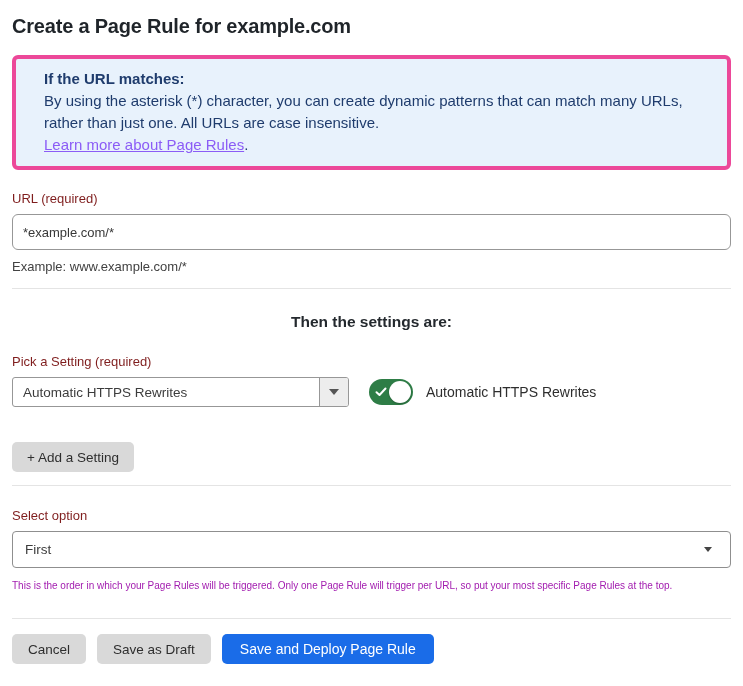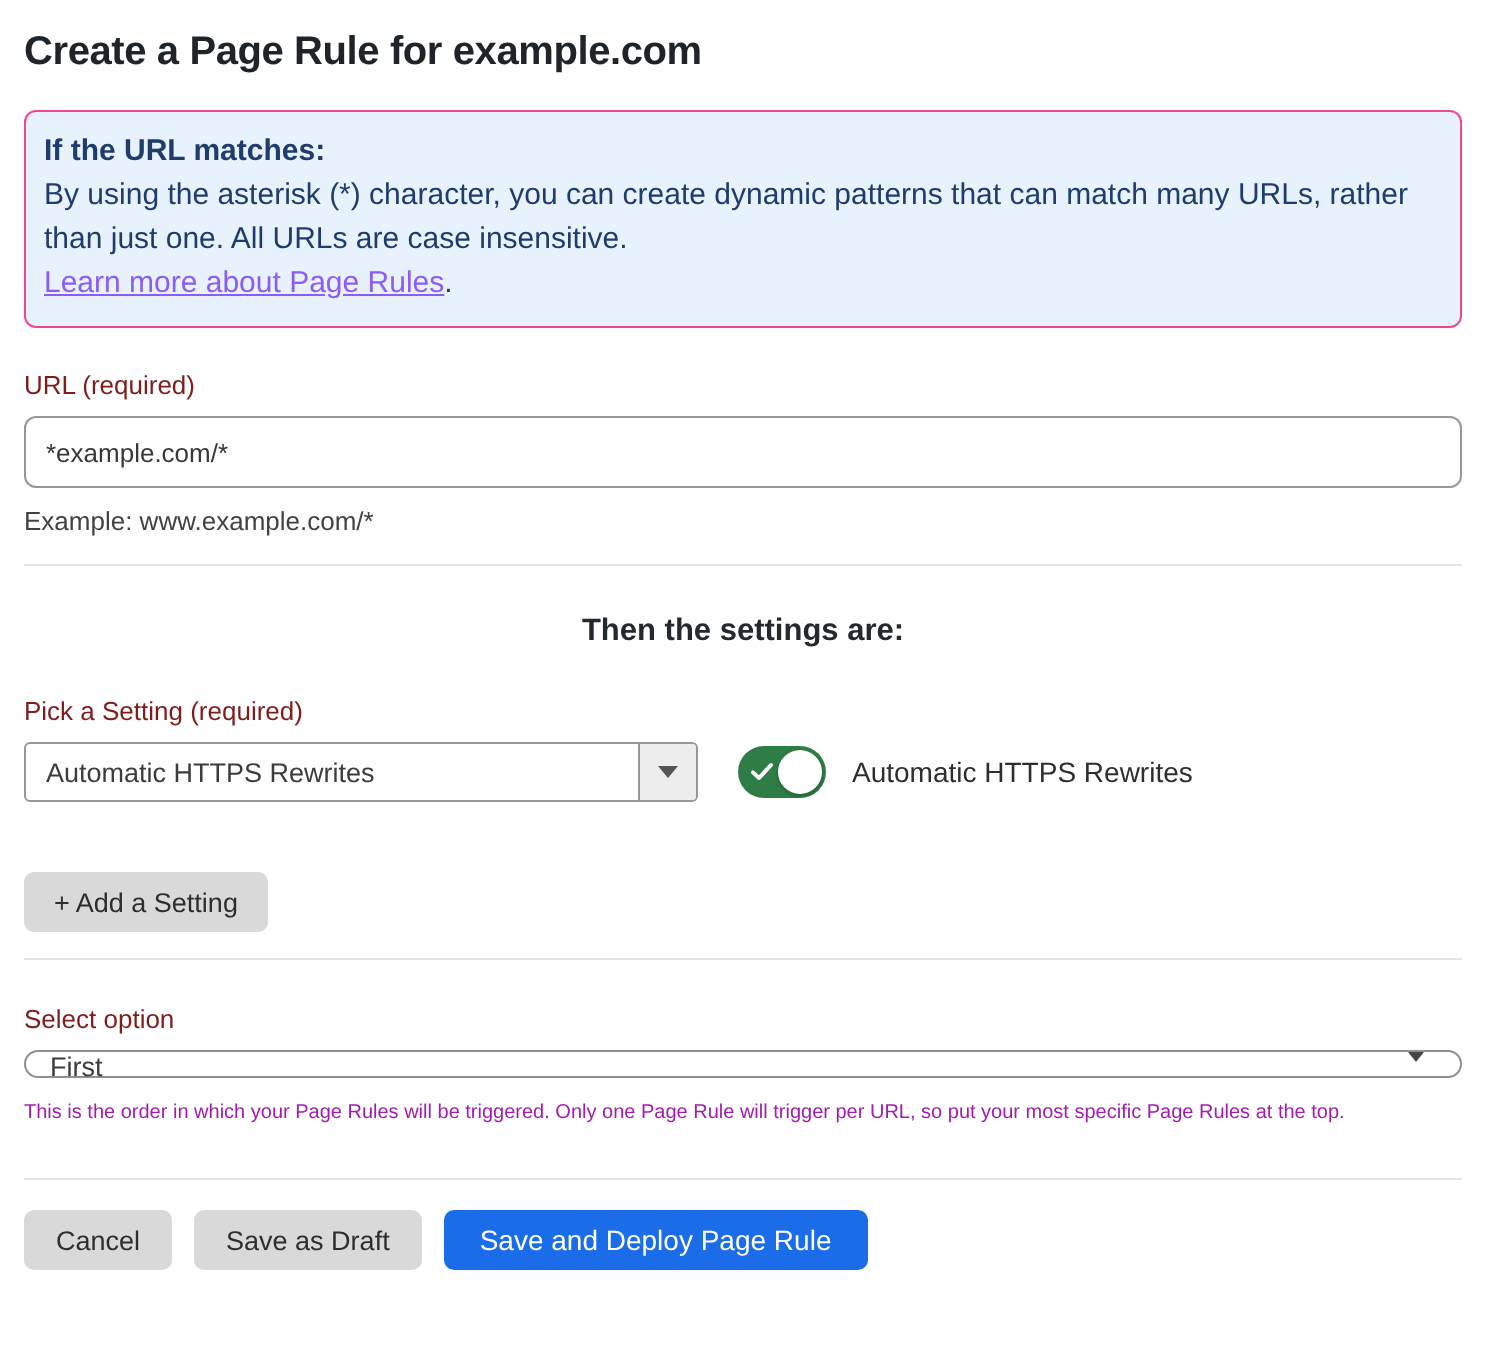--- a/index.html
+++ b/index.html
@@ -17,23 +17,23 @@
     font-size: 20px;
     line-height: 24px;
     font-weight: 700;
     color: #1f2429;
     letter-spacing: -0.2px;
   }
 
   .info-box {
     margin-top: 17px;
     background: #e8f2fc;
-    border: 1px solid #ec4899;
+    border: 4px solid #ec4899;
     border-radius: 6px;
-    padding: 9px 16px 10px 9px;
+    padding: 9px 16px 10px 28px;
     font-size: 15px;
     line-height: 22px;
     color: #1f3c6d;
   }
   .info-heading { font-weight: 700; }
   .info-link {
     color: #8b5cf6;
     text-decoration: underline;
     cursor: pointer;
   }
@@ -175,25 +175,26 @@
     background: #1a6ce8;
     color: #ffffff;
     padding: 0 18px;
     font-size: 14px;
   }
   .add-setting-btn { margin-top: 35px; padding: 4px 15px; }
 
   .order-select {
     margin-top: 7px;
     width: 100%;
-    height: 14px;
+    height: 37px;
     border: 1px solid #8f8f8f;
-    border-radius: 14px;
-    background: #ffffff;
-    display: flex;
+    border-radius: 4px;
+    background: #ffffff;
+    display: flex;
+    align-items: center;
     padding: 0 12px;
     cursor: pointer;
   }
   .order-select-value {
     flex: 1;
     font-size: 13.5px;
     color: #3c3c3c;
   }
   .order-select .caret-down {
     border-left-width: 4.5px;

